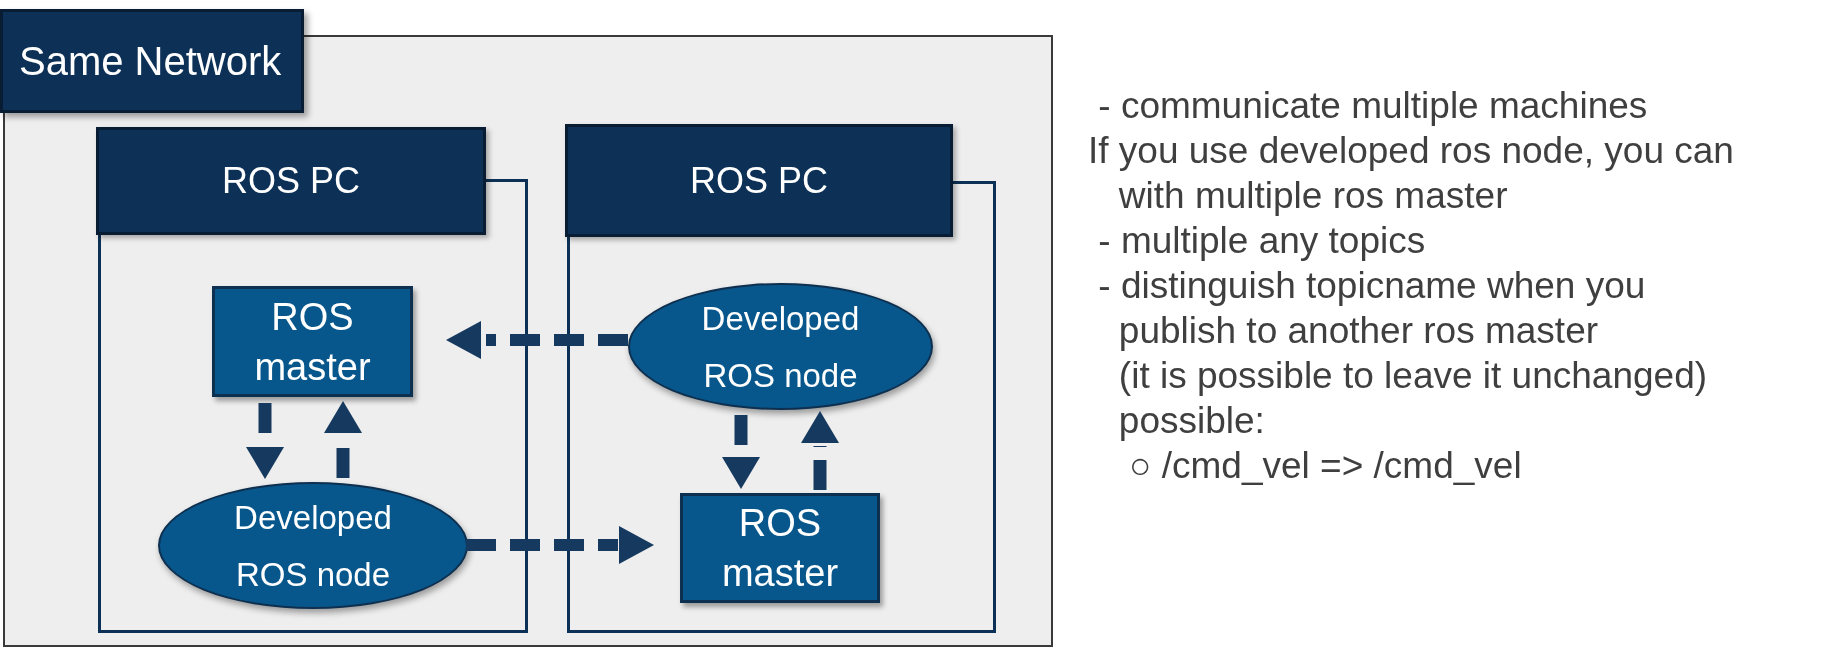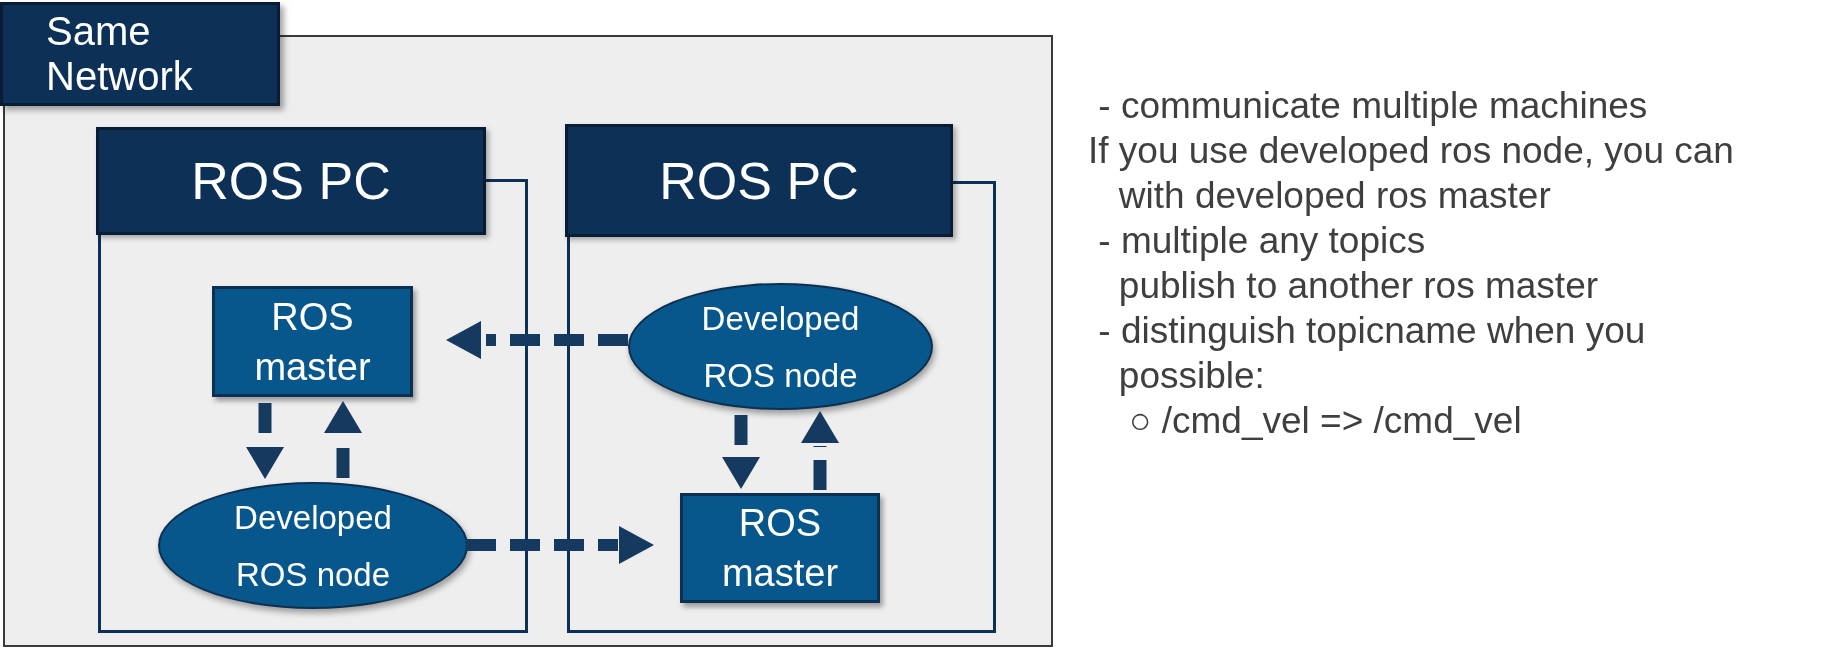--- a/index.html
+++ b/index.html
@@ -25,41 +25,41 @@
     overflow: hidden;
   }
   .abs { position: absolute; }
 
   .panel {
     left: 3px; top: 35px; width: 1050px; height: 612px;
     background: var(--panel-bg);
     border: 2px solid var(--panel-border);
   }
   .network-label {
-    left: 0px; top: 2px; width: 280px; height: 104px;
+    left: 0px; top: 9px; width: 304px; height: 104px;
     background: var(--navy);
     border: 3px solid var(--navy-border);
     box-shadow: 4px 4px 6px rgba(0,0,0,0.35);
     color: var(--text-light);
     font-size: 40px;
     display: flex; align-items: center;
-    padding-left: 43px;
+    padding-left: 16px;
   }
   .pc-box {
     border: 3px solid var(--navy);
     background: transparent;
   }
   .pc-box.left  { left: 98px;  top: 179px; width: 430px; height: 454px; }
   .pc-box.right { left: 567px; top: 181px; width: 429px; height: 452px; }
   .pc-header {
     background: var(--navy);
     border: 3px solid var(--navy-border);
     box-shadow: 3px 3px 5px rgba(0,0,0,0.3);
     color: var(--text-light);
-    font-size: 52px;
+    font-size: 36px;
     display: flex; align-items: center; justify-content: center;
   }
   .pc-header.left  { left: 96px;  top: 127px; width: 390px; height: 108px; }
   .pc-header.right { left: 565px; top: 124px; width: 388px; height: 113px; }
   .master-box {
     background: var(--blue);
     border: 3px solid var(--blue-border);
     box-shadow: 3px 4px 5px rgba(0,0,0,0.35);
     color: var(--text-light);
     font-size: 38px; line-height: 50px;
@@ -169,21 +169,22 @@
     </g>
   </svg>
 
   <div class="abs network-label">
     <span>Same Network</span>
   </div>
 
   <div class="abs notes">
     <div class="note-line"> - communicate multiple machines</div>
     <div class="note-line">If you use developed ros node, you can</div>
-    <div class="note-line">   with developed ros master</div>
+    <div class="note-line">   with multiple ros master</div>
     <div class="note-line"> - multiple any topics</div>
+    <div class="note-line"> - distinguish topicname when you</div>
     <div class="note-line">   publish to another ros master</div>
-    <div class="note-line"> - distinguish topicname when you</div>
+    <div class="note-line">   (it is possible to leave it unchanged)</div>
     <div class="note-line">   possible:</div>
     <div class="note-line">    ○ /cmd_vel =&gt; /cmd_vel</div>
   </div>
 
 </div>
 
 </body></html>

